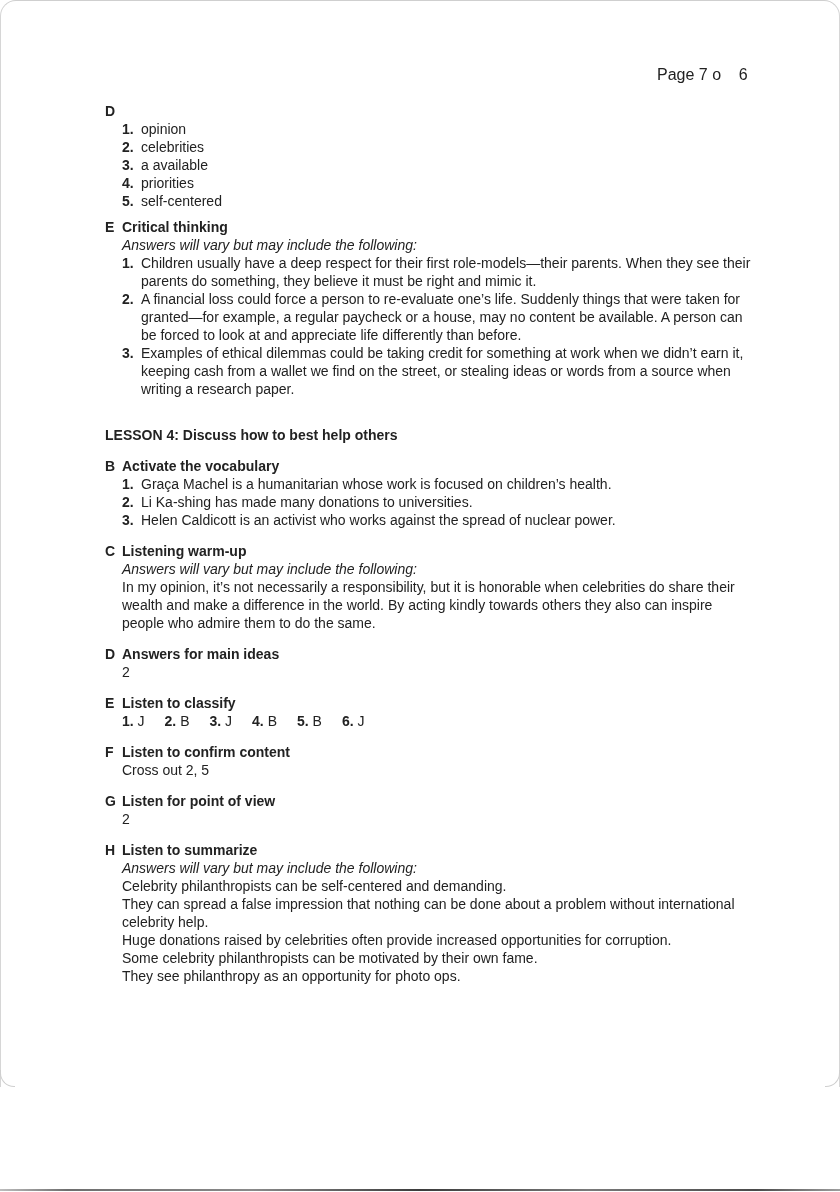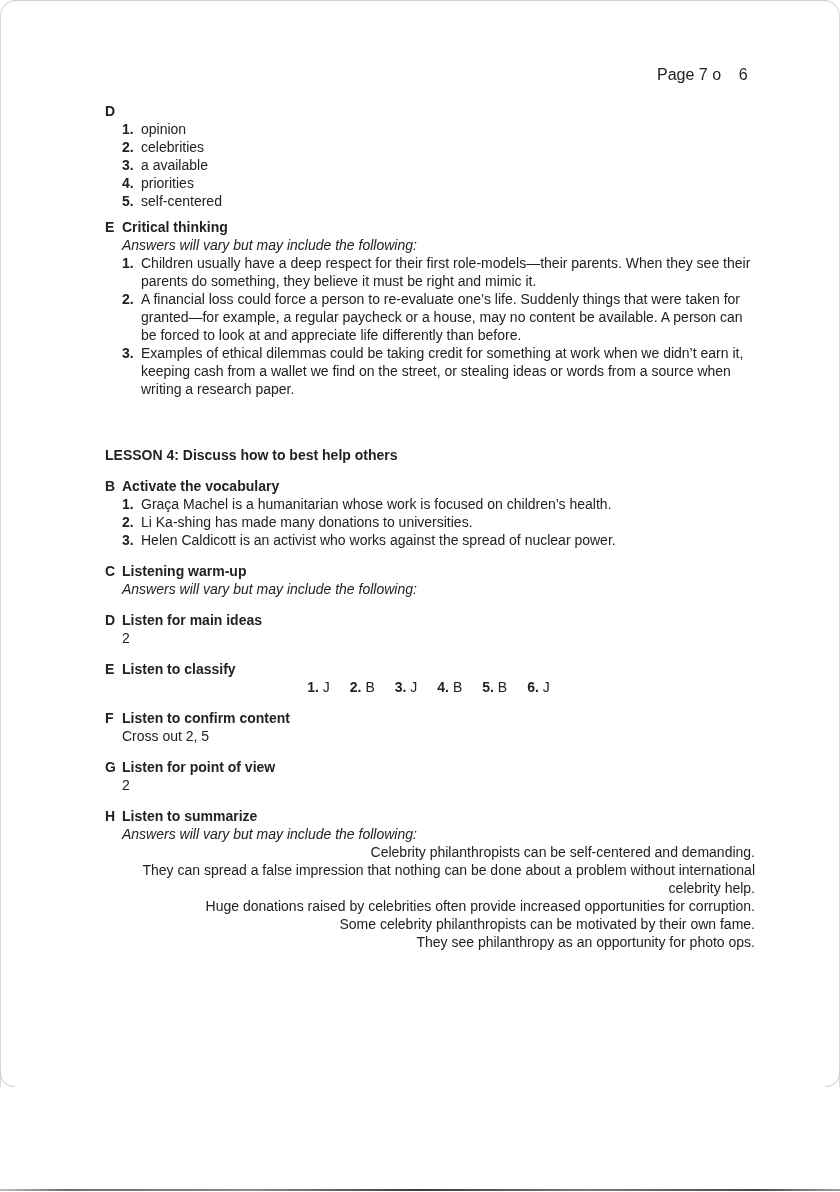--- a/index.html
+++ b/index.html
@@ -36,25 +36,25 @@
     }
     .section { margin: 0 0 13px 0; }
     .section.tight { margin-bottom: 0; }
     .sec-head { font-weight: bold; display: flex; }
     .sec-letter { width: 17px; flex: 0 0 17px; font-weight: bold; }
     .sec-body { padding-left: 17px; }
     .italic { font-style: italic; }
     .item { display: flex; }
     .item .num { font-weight: bold; flex: 0 0 19px; width: 19px; }
     .item .txt { flex: 1; }
-    .lesson-title { font-weight: bold; margin: 48px 0 13px 0; }
-    .classify-row { display: flex; justify-content: center; }
+    .lesson-title { font-weight: bold; margin: 28px 0 13px 0; }
+    .classify-row { display: flex; }
     .classify-row .pair { margin-right: 20px; }
     .classify-row .pair b { font-weight: bold; }
-    .line { display: block; text-align: right; }
+    .line { display: block; }
   </style>
 </head>
 <body>
 
 <div class="page-frame"></div>
 <div class="page-corner-bl"></div>
 <div class="page-corner-br"></div>
 <div class="bottom-bar"></div>
 
 <div class="page-number">Page 7 o    6</div>
@@ -134,27 +134,28 @@
     </div>
   </div>
 
   <div class="section">
     <div class="sec-head">
       <span class="sec-letter">C</span>
       <span>Listening warm-up</span>
     </div>
     <div class="sec-body">
       <div class="italic">Answers will vary but may include the following:</div>
+      <div>In my opinion, it’s not necessarily a responsibility, but it is honorable when celebrities do share their wealth and make a difference in the world. By acting kindly towards others they also can inspire people who admire them to do the same.</div>
     </div>
   </div>
 
   <div class="section">
     <div class="sec-head">
       <span class="sec-letter">D</span>
-      <span>Listen for main ideas</span>
+      <span>Answers for main ideas</span>
     </div>
     <div class="sec-body">
       <div>2</div>
     </div>
   </div>
 
   <div class="section">
     <div class="sec-head">
       <span class="sec-letter">E</span>
       <span>Listen to classify</span>

